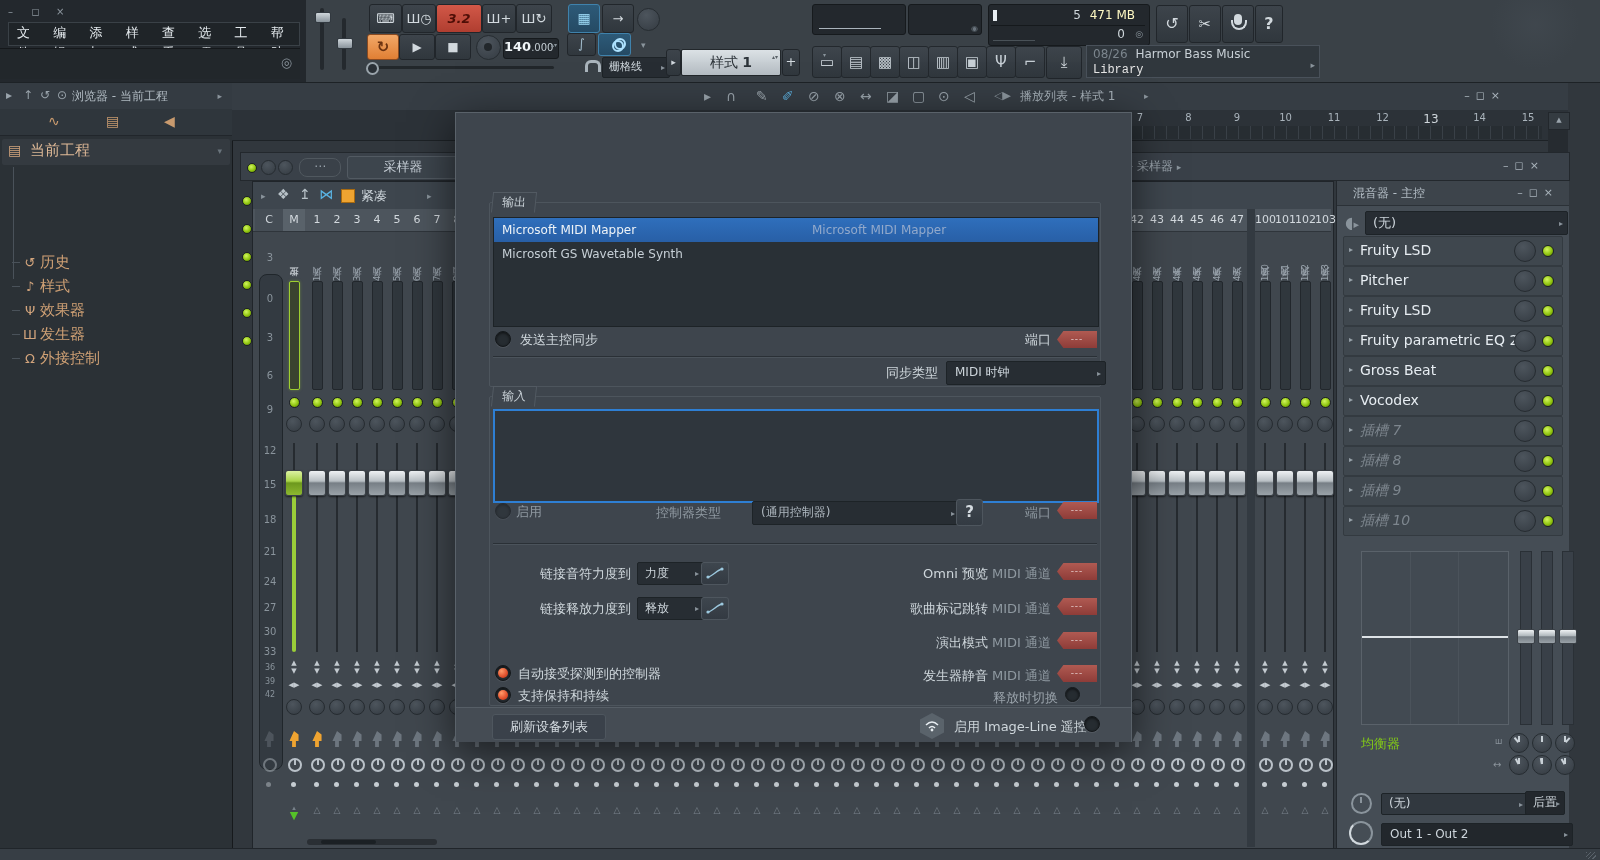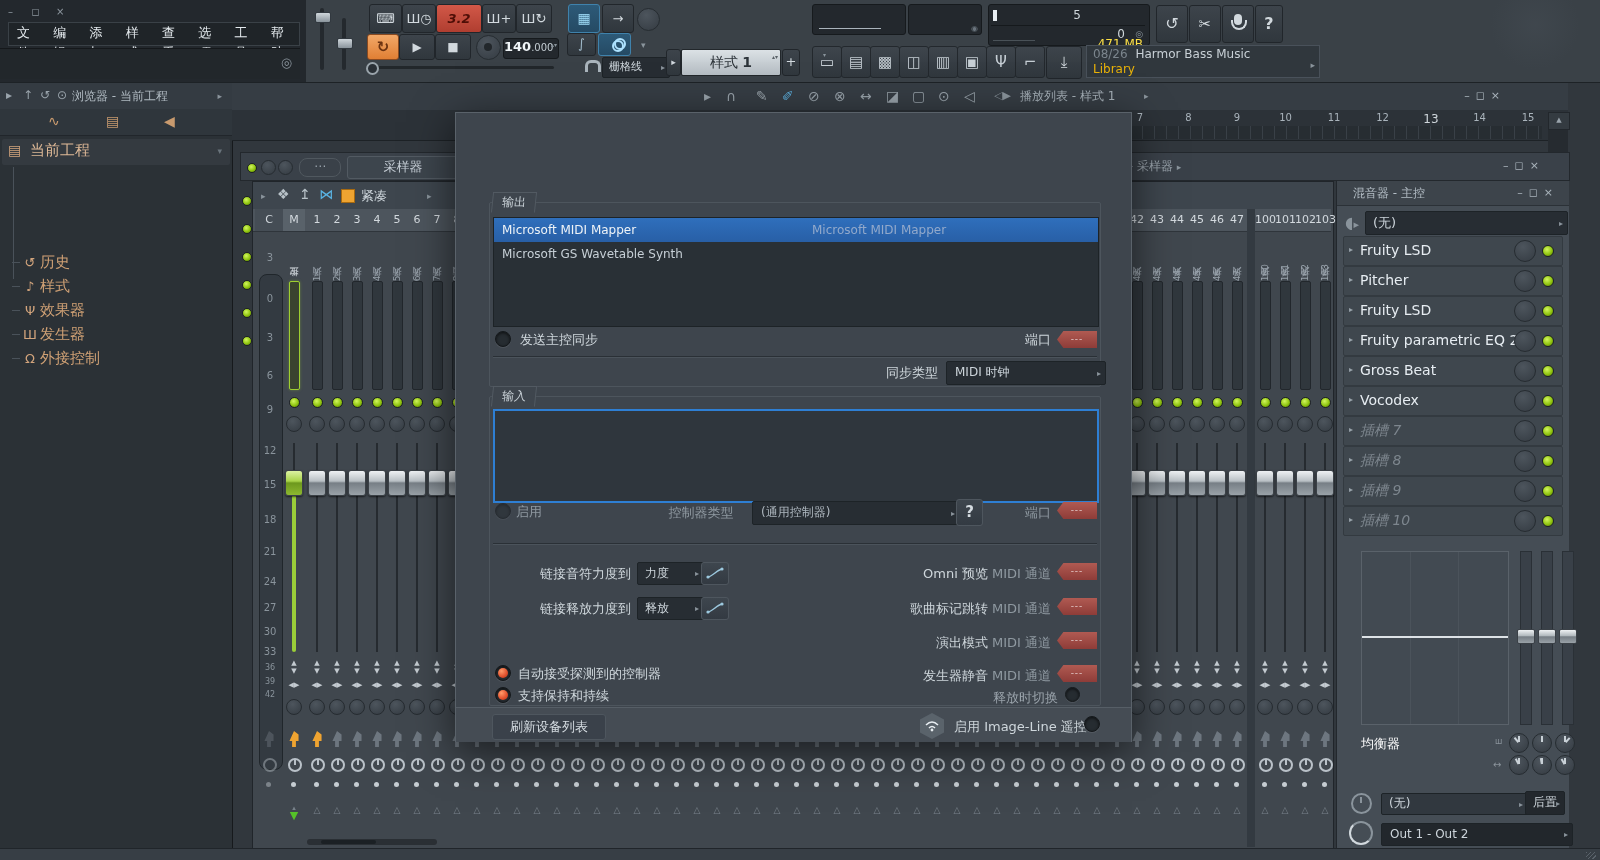--- a/index.html
+++ b/index.html
@@ -206,21 +206,21 @@
     <div class="abs panelbox" style="left:812px;top:4px;width:92px;height:29px;">
       <div class="abs" style="left:6px;bottom:5px;width:62px;height:1px;background:#aab4bc;"></div>
     </div>
     <div class="abs panelbox" style="left:908px;top:4px;width:72px;height:29px;">
       <span class="abs" style="right:3px;bottom:1px;font-size:8px;color:#6a747d;">◉</span>
     </div>
 
     <div class="abs panelbox" style="left:988px;top:4px;width:160px;height:40px;">
       <div class="abs" style="left:4px;top:5px;width:4px;height:11px;background:#e8eef2;"></div>
       <span class="abs" style="right:68px;top:3px;font-size:12px;color:#cfd7db;">5</span>
-      <span class="abs" style="right:6px;top:3px;font-size:12px;color:#fde047;margin-top:29px;">471 MB</span>
+      <span class="abs" style="right:14px;top:3px;font-size:12px;color:#fef9c3;">471 MB</span>
       <div class="abs" style="left:2px;top:20px;width:154px;height:1px;background:#15191c;"></div>
       <span class="abs" style="right:24px;top:22px;font-size:12px;color:#cfd7db;">0</span>
       <span class="abs" style="right:6px;top:24px;font-size:9px;color:#8a949c;">◎</span>
       <div class="abs" style="left:4px;bottom:4px;width:42px;height:1px;background:#4a5258;"></div>
     </div>
 
     <div class="tbtn" style="left:1156px;top:5px;width:30px;height:36px;font-size:16px;line-height:36px;">↺</div>
     <div class="tbtn" style="left:1189px;top:5px;width:30px;height:36px;font-size:15px;line-height:36px;">✂</div>
     <div class="tbtn" style="left:1222px;top:5px;width:30px;height:36px;">
       <div class="mic" style="left:11px;top:8px;"></div>
@@ -235,21 +235,21 @@
         <div class="togglebtn" style="left: 928px;">▥</div>
         <div class="togglebtn" style="left: 957px;">▣</div>
         <div class="togglebtn" style="left: 986px;">Ψ</div>
         <div class="togglebtn" style="left: 1015px;">⌐</div>
       </div>
 
     <div class="tbtn" style="left:1046px;top:46px;width:34px;height:31px;font-size:15px;line-height:30px;">⤓</div>
     <div id="news-box">
       <span style="color:#7b858d;">08/26</span>
       <span style="color:#c8d0d6;margin-left:4px;">Harmor Bass Music</span><br>
-      <span style="color:#eab308;">Library</span>
+      <span style="color:#e5e5e5;font-family:Liberation Mono, monospace;">Library</span>
       <span class="abs chevr" style="right:4px;top:12px;">▸</span>
     </div>
     <div class="abs" style="left:1490px;top:-20px;width:90px;height:90px;border-radius:50%;background:radial-gradient(circle,#4a525a55,transparent 70%);"></div>
   </div>
 
   <div id="browser">
     <div id="browser-header">
       <span id="browser-nav"><span style="position: absolute; left: 6px; top: 5px; font-size: 12px; color: rgb(154, 164, 172);">▸</span><span style="position: absolute; left: 23px; top: 5px; font-size: 12px; color: rgb(154, 164, 172);">↑</span><span style="position: absolute; left: 40px; top: 5px; font-size: 12px; color: rgb(154, 164, 172);">↺</span><span style="position: absolute; left: 57px; top: 5px; font-size: 12px; color: rgb(154, 164, 172);">⊙</span></span>
       <span class="abs" style="left:72px;top:5px;font-size:12px;">浏览器 - 当前工程</span>
       <span class="abs chevr" style="right:10px;top:8px;">▸</span>
@@ -1283,21 +1283,21 @@
       <div class="abs" style="left:96px;top:0;width:1px;height:172px;background:#4b535b;"></div>
       <div class="abs" style="left:0;top:84px;width:146px;height:2px;background:#dde2e6;"></div>
     </div>
     <div class="pslider" style="left:183px;top:370px;height:172px;"></div>
     <div class="pslider" style="left:204px;top:370px;height:172px;"></div>
     <div class="pslider" style="left:225px;top:370px;height:172px;"></div>
     <div class="pthumb" style="left:180px;top:448px;"></div>
     <div class="pthumb" style="left:201px;top:448px;"></div>
     <div class="pthumb" style="left:222px;top:448px;"></div>
 
-    <span class="abs" style="left:24px;top:554px;font-size:13px;color:#ffffff;">均衡器</span>
+    <span class="abs" style="left:24px;top:554px;font-size:13px;color:#84cc16;">均衡器</span>
     <span class="abs" style="left:158px;top:556px;font-size:8px;color:#8a939b;">ш</span>
     <span class="abs" style="left:156px;top:578px;font-size:10px;color:#8a939b;">↔</span>
     <div id="mp-eqknobs">
         <div class="eqknob cir" style="left: 172px; top: 552px; position: absolute;">
           <div style="position: absolute; left: 8px; top: 2px; width: 2px; height: 6px; background: rgb(201, 209, 215); transform: rotate(-40deg); transform-origin: 1px 7px;"></div>
         </div>
         <div class="eqknob cir" style="left: 195px; top: 552px; position: absolute;">
           <div style="position: absolute; left: 8px; top: 2px; width: 2px; height: 6px; background: rgb(201, 209, 215); transform: rotate(0deg); transform-origin: 1px 7px;"></div>
         </div>
         <div class="eqknob cir" style="left: 218px; top: 552px; position: absolute;">
@@ -1355,21 +1355,21 @@
     <div class="dd abs" style="left:490px;top:248px;width:150px;height:22px;line-height:21px;padding-left:8px;font-size:12px;">
       <span>MIDI 时钟</span>
       <span class="ar">▸</span>
     </div>
 
     <div class="grp-border" style="left:33px;top:283px;width:610px;height:308px;"></div>
     <span class="grp-label" style="left:36px;top:273px;">输入</span>
     <div class="dlist" style="left:37px;top:296px;width:602px;height:90px;border:2px solid #2e7fd4;background:#2f363d;"></div>
     <div class="radio dim" style="left:39px;top:390px;"></div>
     <div class="dlabel dim" style="left:60px;top:390px;">启用</div>
-    <div class="dlabel dim" style="left:200px;top:391px;width:90px;text-align:center;">控制器类型</div>
+    <div class="dlabel dim" style="left:200px;top:391px;width:90px;text-align:left;">控制器类型</div>
     <div class="dd abs" style="left:296px;top:388px;width:198px;height:22px;line-height:21px;padding-left:8px;font-size:12px;color:#aeb7bf;">
       <span>(通用控制器)</span>
       <span class="ar">▸</span>
     </div>
     <div class="smallbtn" style="left:500px;top:386px;width:25px;height:25px;font-size:15px;line-height:25px;font-weight:bold;">?</div>
     <div class="dlabel dim" style="left:540px;top:391px;width:55px;text-align:right;">端口</div>
     <div class="tag" style="left:601px;top:389px;">---</div>
 
     <div class="divider" style="left:37px;top:430px;width:604px;"></div>
 

